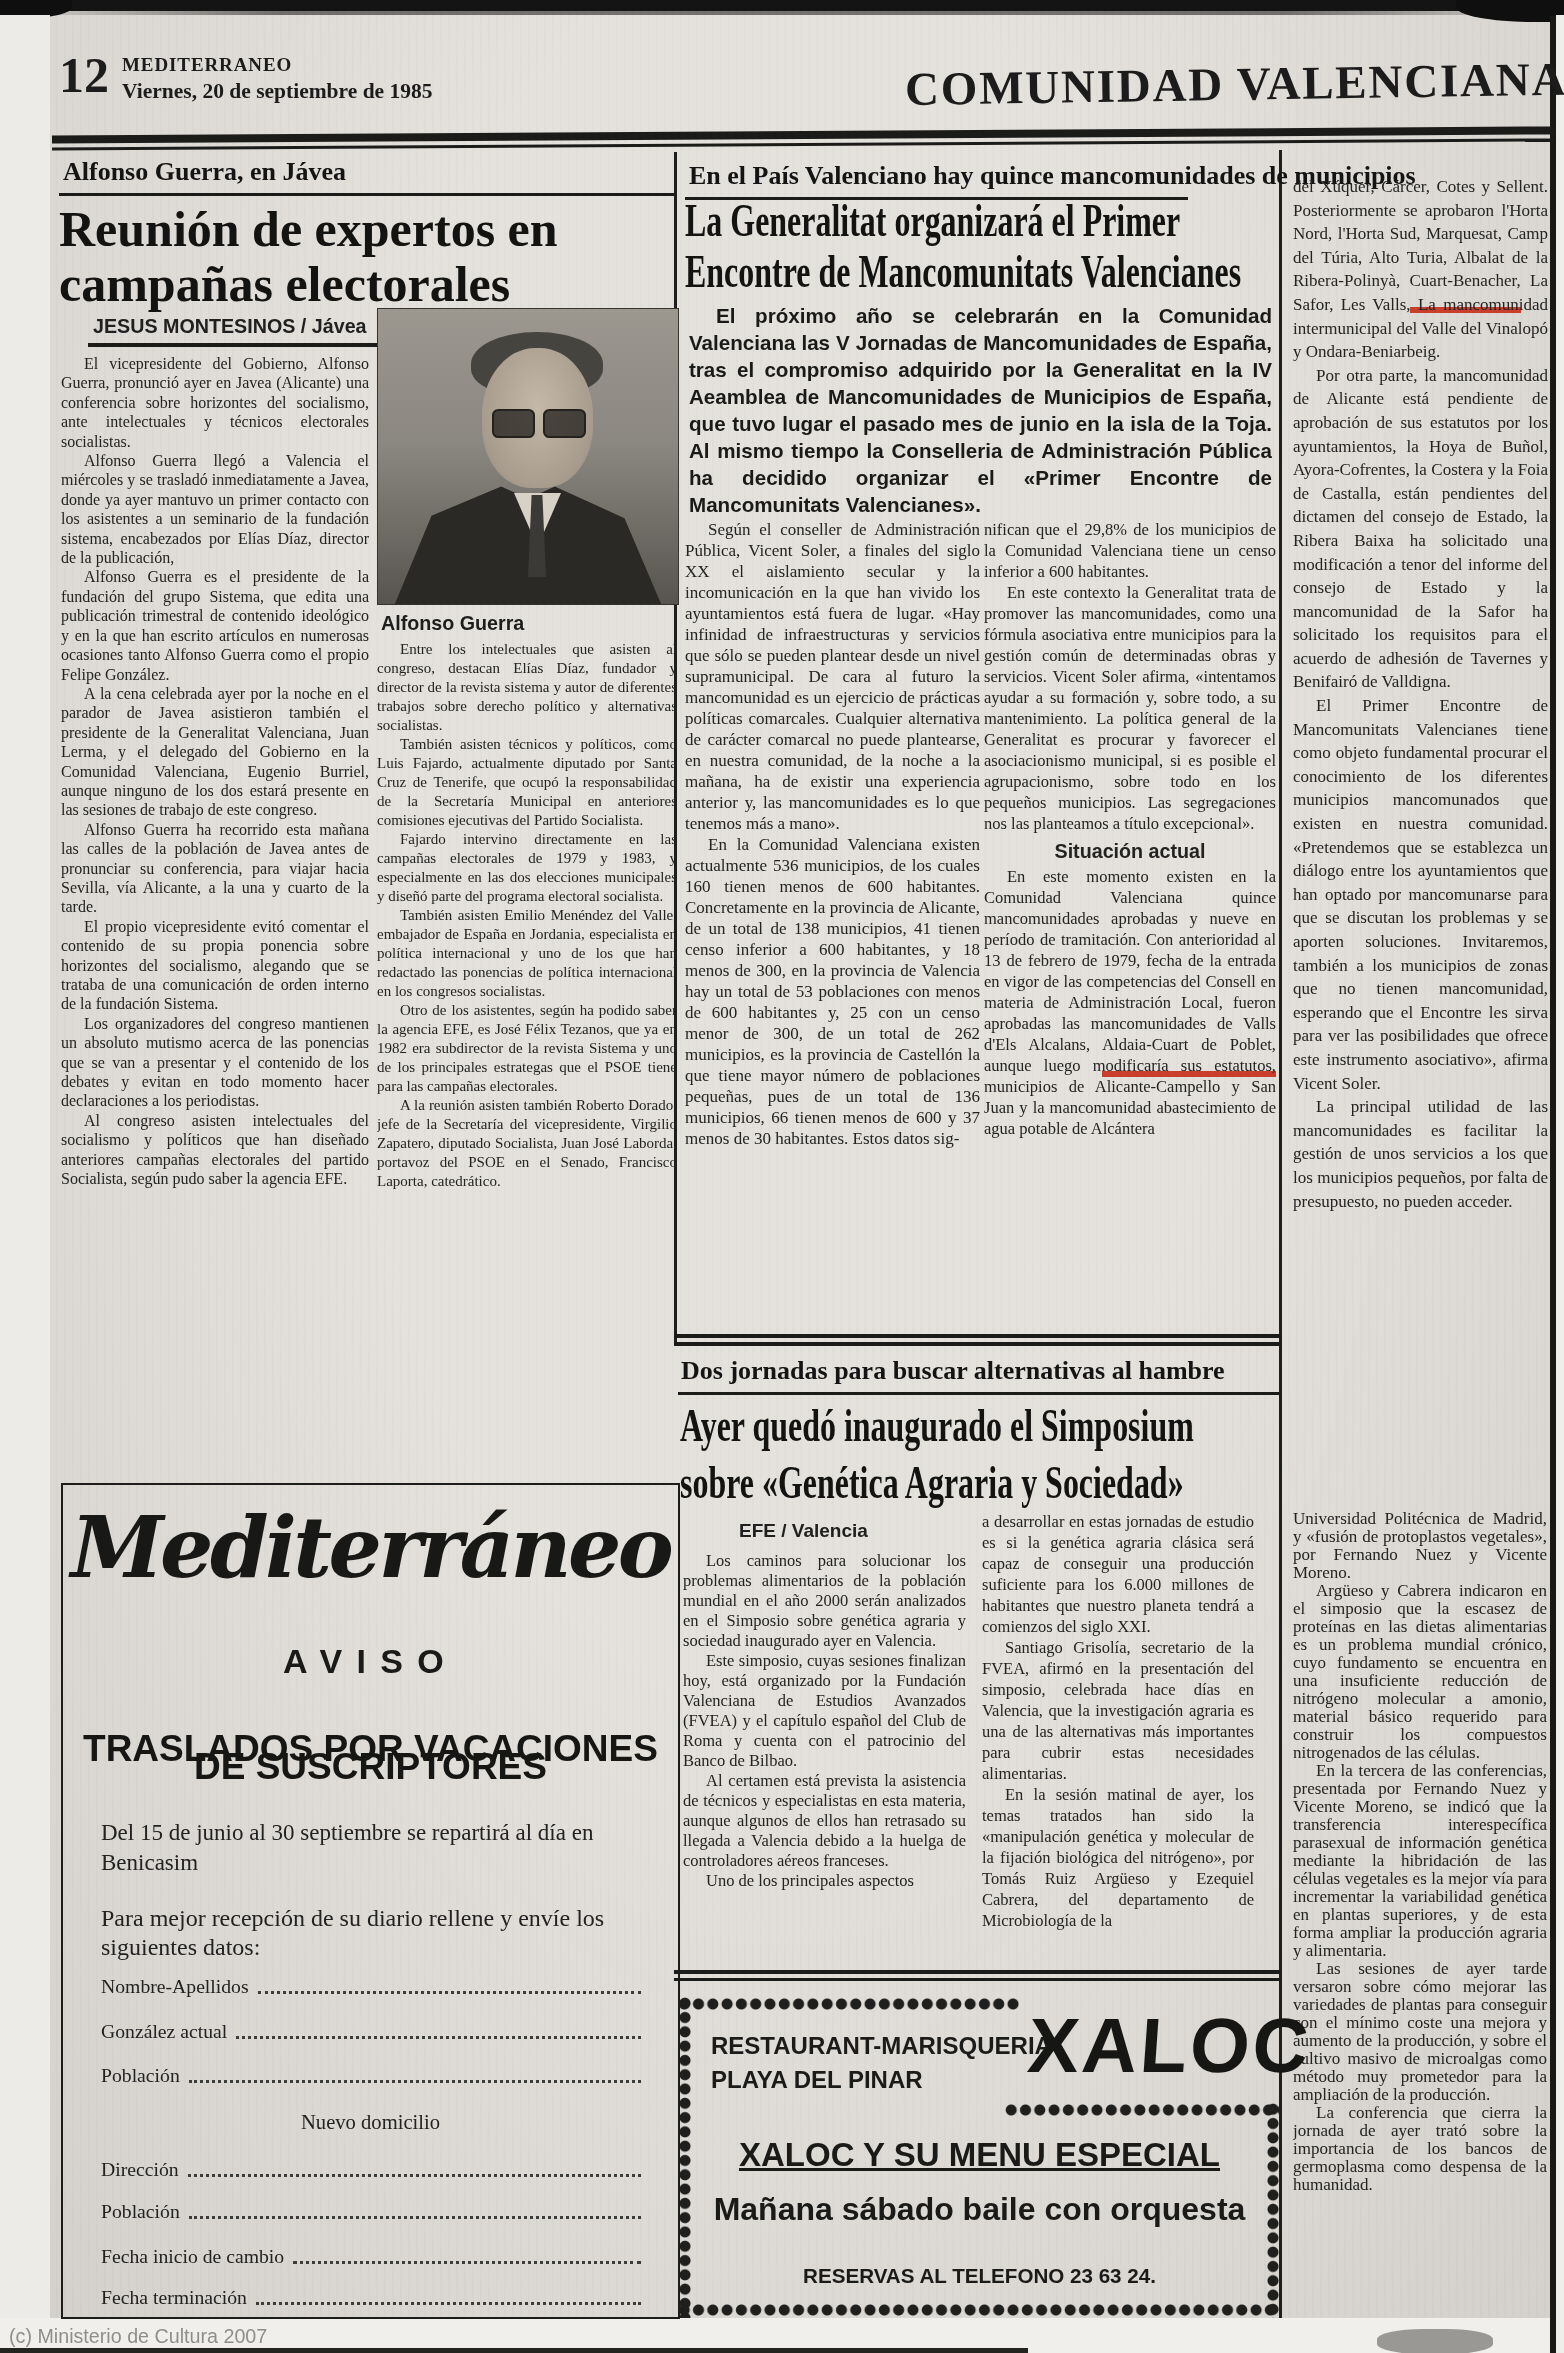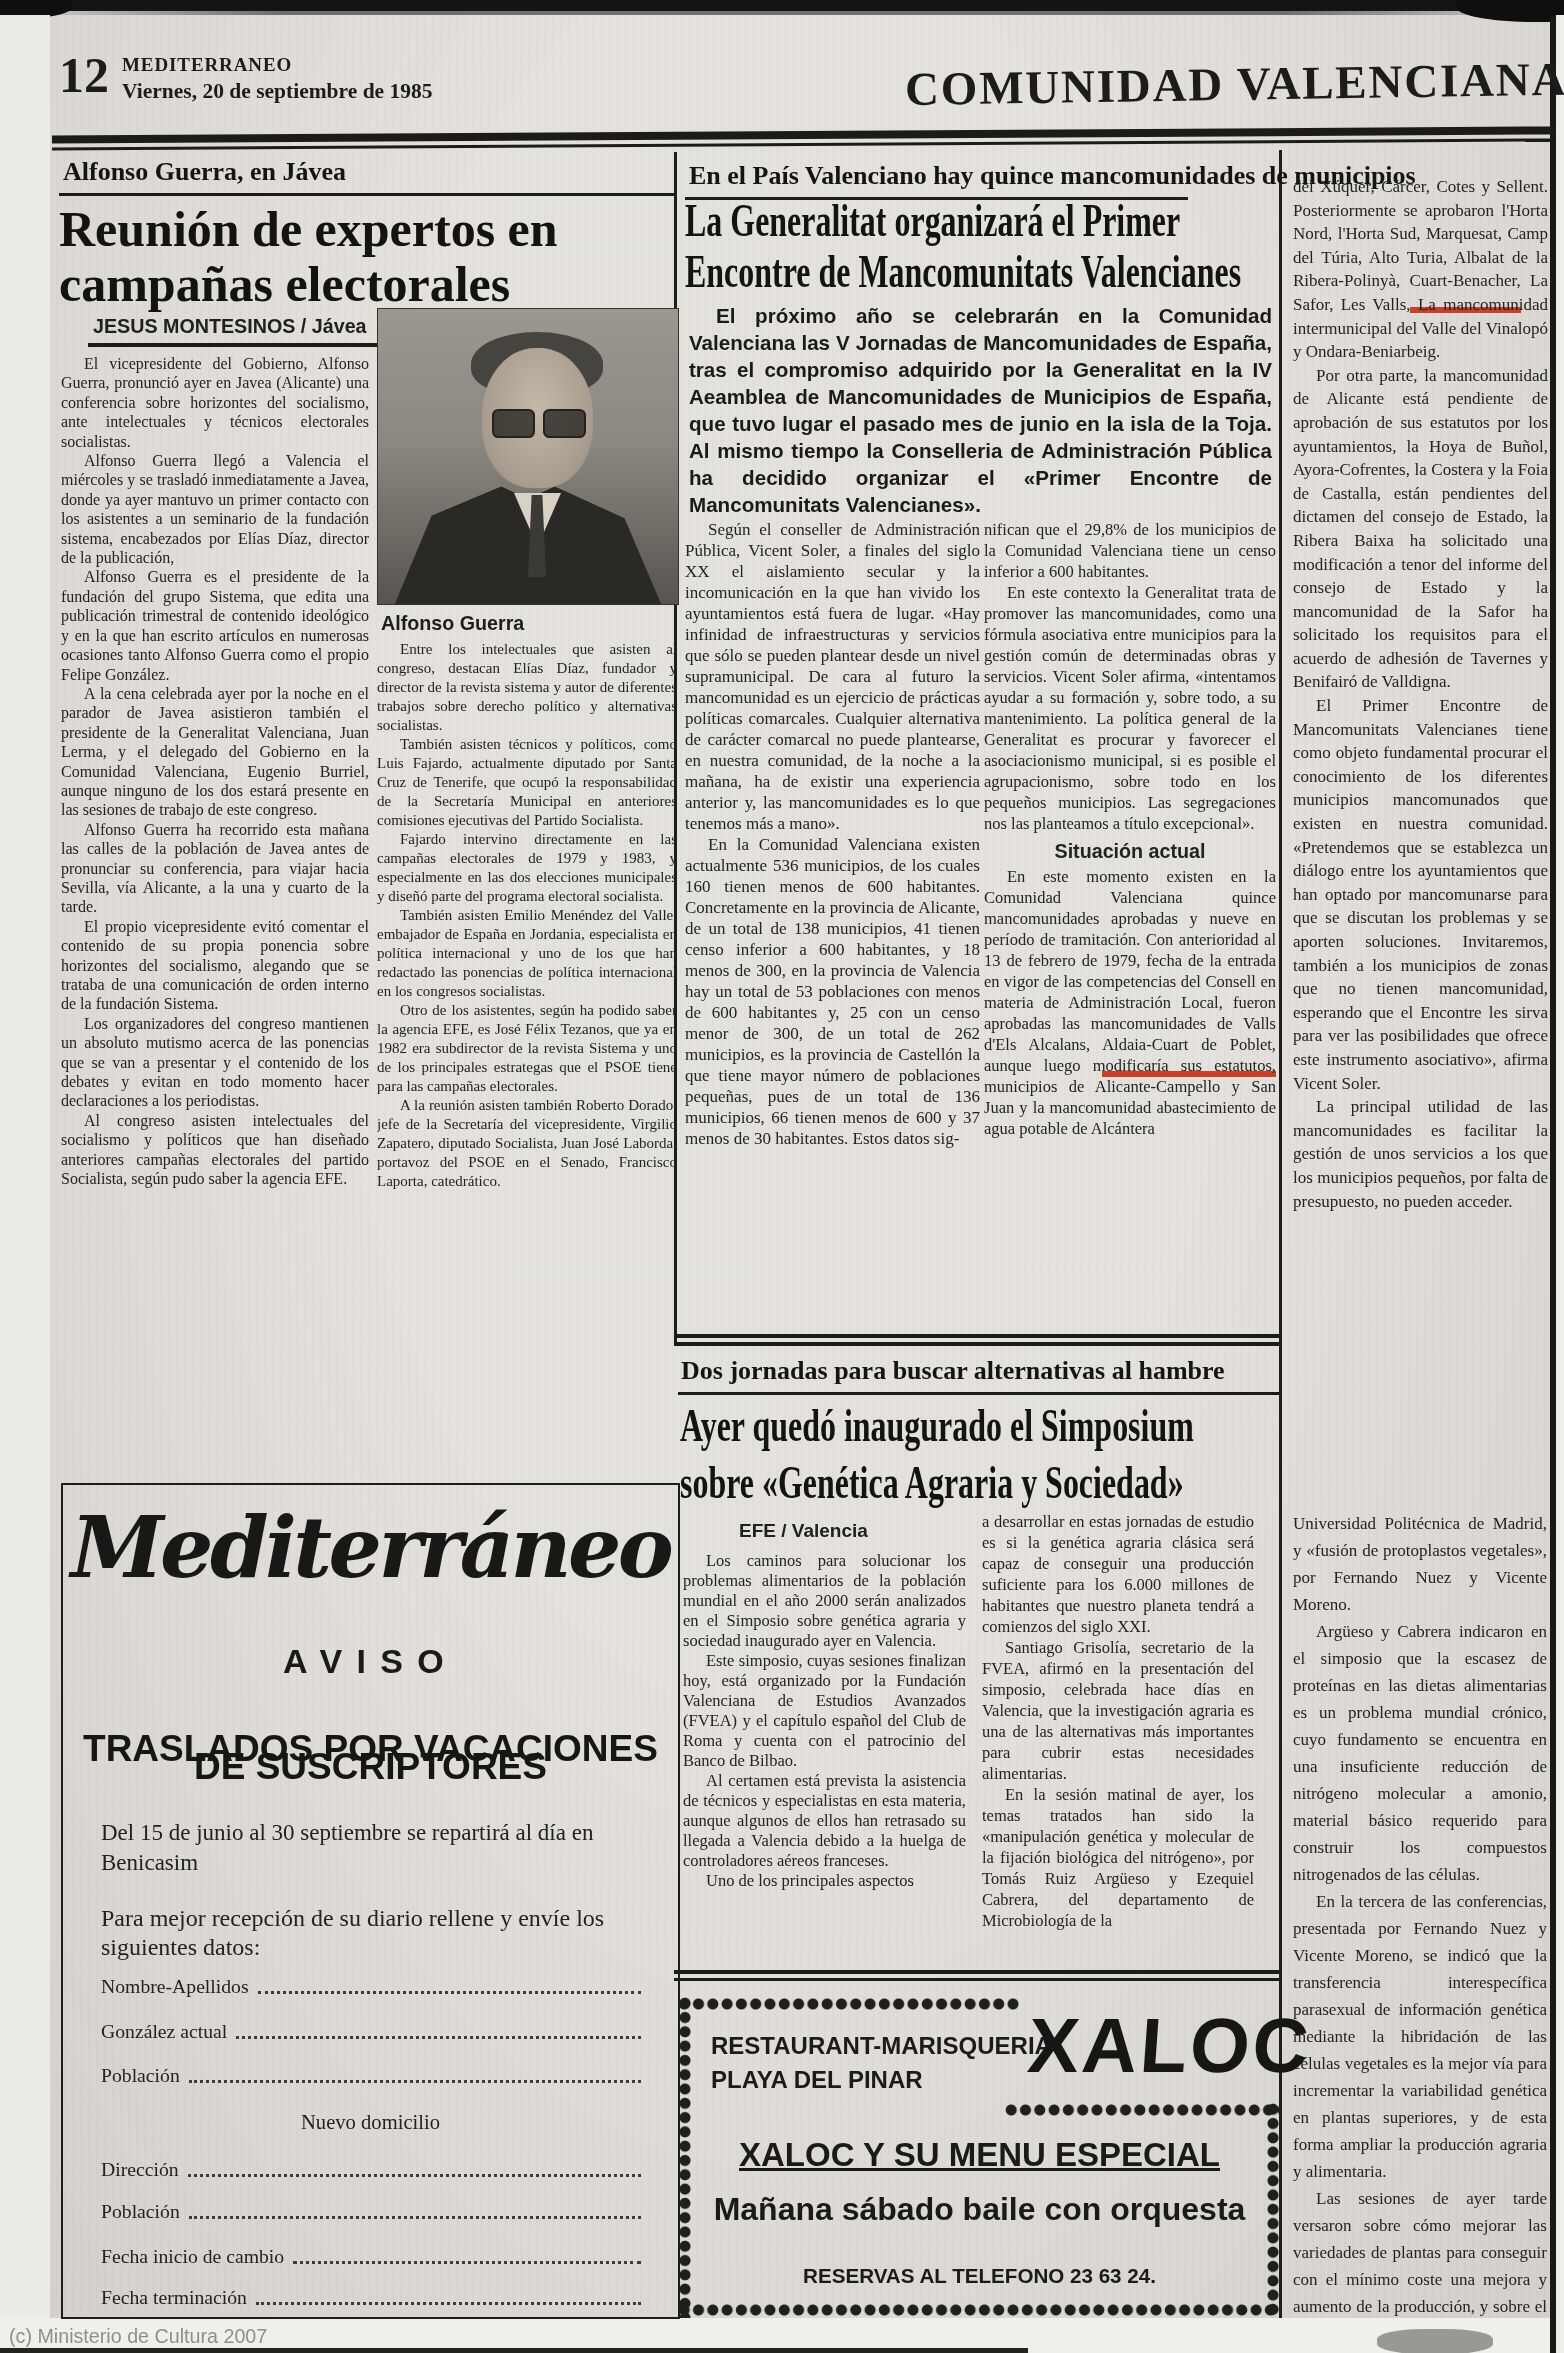--- a/index.html
+++ b/index.html
@@ -42,21 +42,21 @@
   .subhead{font-family:"Liberation Sans",sans-serif;font-weight:700;font-size:19.7px;text-align:center;text-indent:0 !important;margin:7.2px 0 3.6px !important;}
   .condensed{transform-origin:left top;}
   .redmark{border-bottom:6.3px solid #c8402c;padding-bottom:17px;}
   #left-col1{font-size:16px;line-height:19.4px;}
   #left-col2{font-size:15px;line-height:19px;}
   #main-col1{font-size:17px;line-height:21px;}
   #main-col2{font-size:16.5px;line-height:21px;}
   #main-right{font-size:17px;line-height:23.6px;}
   #bottom-col1{font-size:16.5px;line-height:20px;}
   #bottom-col2{font-size:16.5px;line-height:21px;}
-  #bottom-right{font-size:17px;line-height:27px;}
+  #bottom-right{font-size:17px;line-height:18px;}
   
   .photo{left:377px;top:308px;width:300px;height:295px;overflow:hidden;border:1.8px solid #35332f;
     background:linear-gradient(180deg,#9c9890 0%,#8b8781 45%,#6f6b65 75%,#57534e 100%);}
   .ph-hair{position:absolute;left:93px;top:23px;width:132px;height:64px;background:#46443f;border-radius:50% 50% 42% 42%;}
   .ph-face{position:absolute;left:104px;top:39px;width:111px;height:140px;background:radial-gradient(ellipse at 50% 42%,#c4b8a7 0%,#a89c8e 70%,#8d8379 100%);border-radius:48% 48% 44% 44%;}
   .ph-lens{position:absolute;top:100px;width:39px;height:25px;background:rgba(38,36,32,0.78);border:2.7px solid #23221f;border-radius:6.3px;}
   .ph-lens.l{left:114px;} .ph-lens.r{left:165px;}
   .ph-suit{position:absolute;left:16px;top:175px;width:268px;height:122px;background:#2b2926;
     clip-path:polygon(0 100%,14% 26%,40% 2%,50% 12%,60% 2%,86% 28%,100% 100%);}
   .ph-shirt{position:absolute;left:136px;top:184px;width:47px;height:54px;background:#d8d2c6;clip-path:polygon(0 0,100% 0,50% 100%);}

